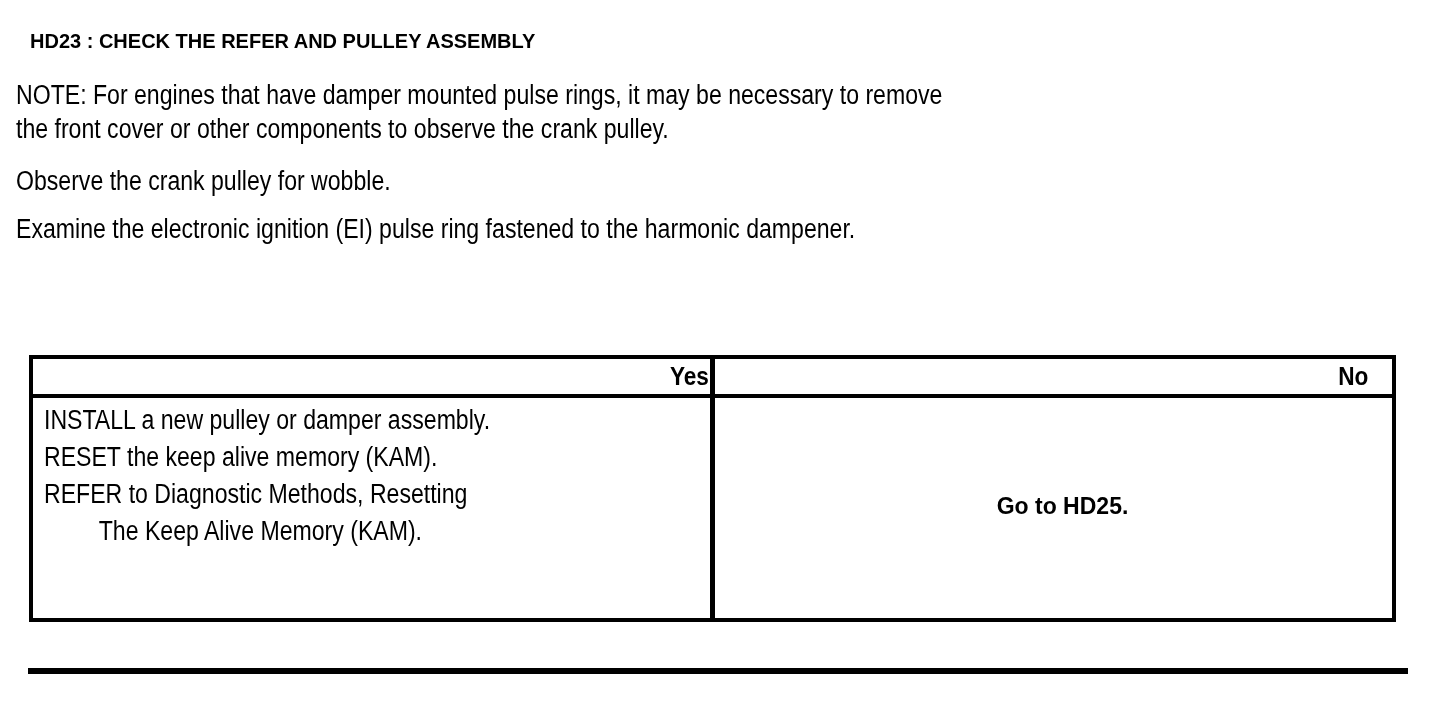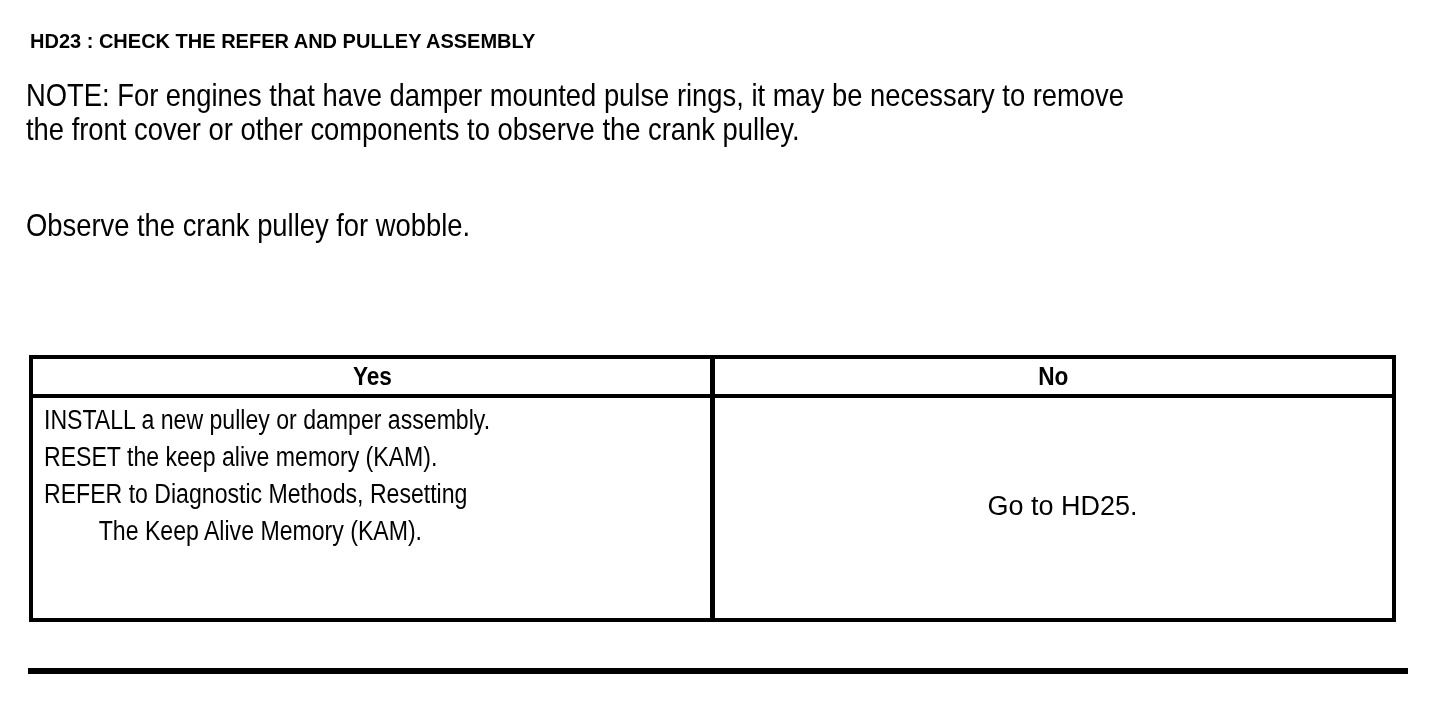--- a/index.html
+++ b/index.html
@@ -33,37 +33,37 @@
     top: 30px;
     font-size: 20px;
     font-weight: bold;
     letter-spacing: 0px;
     line-height: 22px;
   }
 
   
   .para {
     position: absolute;
-    left: 26px;
-    font-size: 32px;
+    left: 16px;
+    font-size: 27px;
     line-height: 34px;
     font-weight: normal;
   }
   .para .ln {
     display: block;
     transform: scaleX(0.855);
     transform-origin: left top;
     white-space: nowrap;
   }
   .para.bold {
     font-weight: bold;
   }
 
   #note-para      { top: 78px; }
-  #observe-para   { top: 164px; margin-top: 44px; }
+  #observe-para   { top: 164px; }
   #examine-para   { top: 212px; }
   #question-para  { top: 260px; }
 
   
   .decision-table {
     position: absolute;
     left: 29px;
     top: 355px;
     width: 1367px;
     height: 267px;
@@ -94,31 +94,31 @@
     height: 259px;
     background: #000000;
   }
 
   .th {
     position: absolute;
     top: 0;
     height: 35px;
     display: flex;
     align-items: center;
-    justify-content: center;
+    justify-content: flex-end;
     font-size: 26px;
     font-weight: bold;
   }
   .th-inner {
     transform: scaleX(0.87);
     transform-origin: center center;
     white-space: nowrap;
   }
   #th-yes { left: 0px;   width: 679px; }
-  #th-no  { left: 682px; width: 677px; }
+  #th-no  { left: 661px; width: 677px; }
 
   .td {
     position: absolute;
     top: 0;
     height: 224px;
     box-sizing: border-box;
   }
   #td-yes {
     left: 0px;
     width: 679px;
@@ -138,25 +138,26 @@
     line-height: 37px;
     transform: scaleX(0.855);
     transform-origin: left top;
     white-space: nowrap;
   }
   .cell-line.indented {
     padding-left: 64px;
   }
 
   .no-cell-text {
-    font-size: 27px;
+    font-size: 23px;
     line-height: 30px;
     position: relative;
     top: -4px;
     white-space: nowrap;
+    font-weight: bold;
   }
 
   
   .footer-rule {
     position: absolute;
     left: 28px;
     top: 668px;
     width: 1380px;
     height: 6px;
     background: #000000;
@@ -171,20 +172,23 @@
 
   <div class="para" id="note-para">
     <span class="ln">NOTE: For engines that have damper mounted pulse rings, it may be necessary to remove</span>
     <span class="ln">the front cover or other components to observe the crank pulley.</span>
   </div>
 
   <div class="para" id="observe-para">
     <span class="ln">Observe the crank pulley for wobble.</span>
   </div>
 
+  <div class="para" id="examine-para">
+    <span class="ln">Examine the electronic ignition (EI) pulse ring fastened to the harmonic dampener.</span>
+  </div>
 
 
   <div class="decision-table">
 
     <div class="table-header-row">
       <div class="th" id="th-yes">
         <span class="th-inner">Yes</span>
       </div>
       <div class="th" id="th-no">
         <span class="th-inner">No</span>

